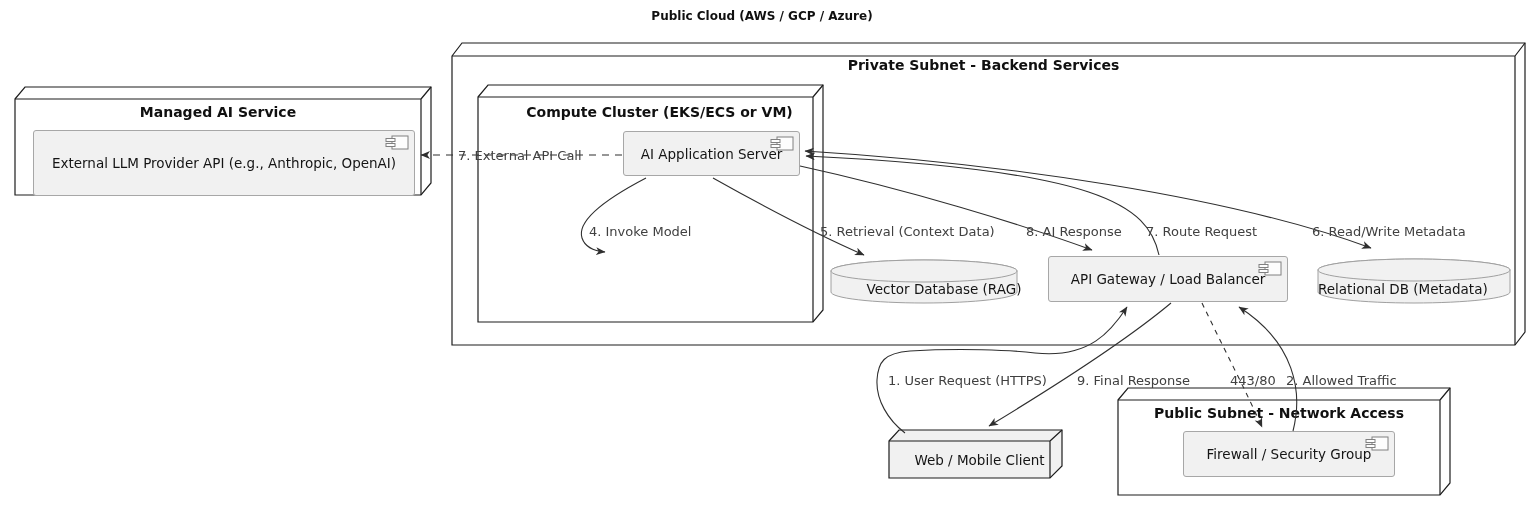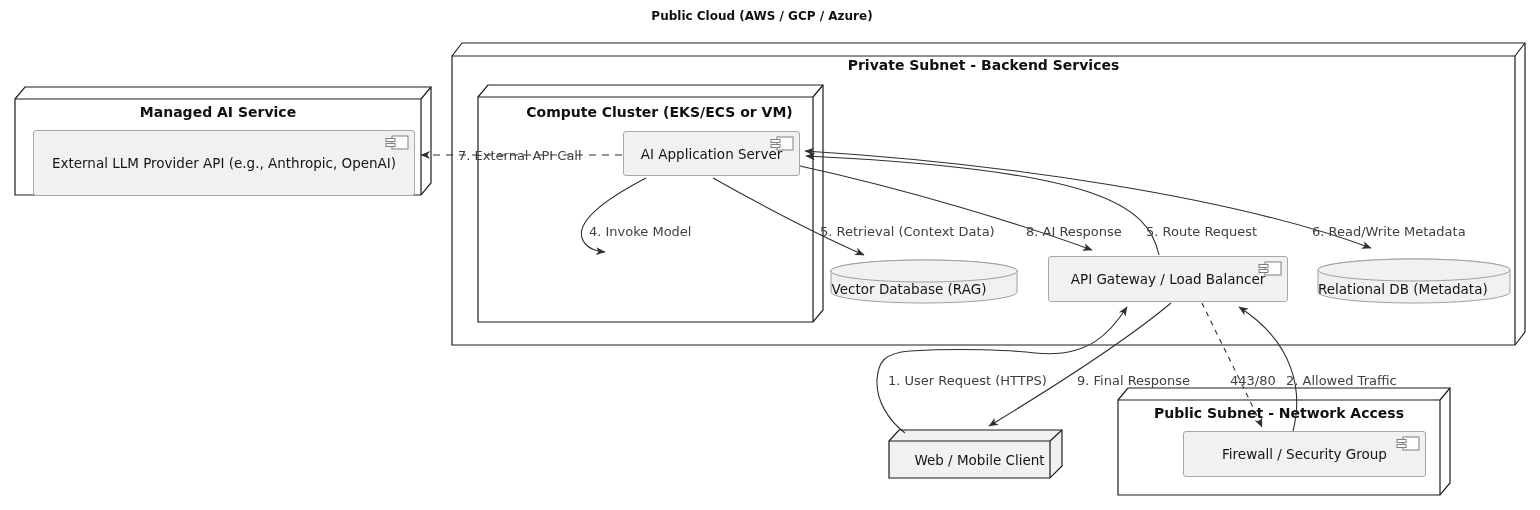--- a/index.html
+++ b/index.html
@@ -98,30 +98,30 @@
 
   <div class="component" style="left:1048px; top:256px; width:240px; height:46px;">
     <svg class="comp-icon" viewBox="0 0 24 15">
       <rect x="7" y="1" width="16" height="13" fill="#fdfdfd" stroke="#808080"></rect>
       <rect x="1" y="3.5" width="9" height="3" fill="#fdfdfd" stroke="#808080"></rect>
       <rect x="1" y="8.5" width="9" height="3" fill="#fdfdfd" stroke="#808080"></rect>
     </svg>
     <span>API Gateway / Load Balancer</span>
   </div>
 
-  <div class="component" style="left:1183px; top:431px; width:243px; height:46px;">
+  <div class="component" style="left:1183px; top:431px; width:212px; height:46px;">
     <svg class="comp-icon" viewBox="0 0 24 15">
       <rect x="7" y="1" width="16" height="13" fill="#fdfdfd" stroke="#808080"></rect>
       <rect x="1" y="3.5" width="9" height="3" fill="#fdfdfd" stroke="#808080"></rect>
       <rect x="1" y="8.5" width="9" height="3" fill="#fdfdfd" stroke="#808080"></rect>
     </svg>
     <span>Firewall / Security Group</span>
   </div>
 
-  <div class="db-label" style="left:831px;  top:281px; width:156px;">Vector Database (RAG)</div>
+  <div class="db-label" style="left:831px;  top:281px; width:156px;padding-left:35px;">Vector Database (RAG)</div>
   <div class="db-label" style="left:1318px; top:281px; width:169px;">Relational DB (Metadata)</div>
 
   <svg class="layer" width="1540" height="510" viewBox="0 0 1540 510">
     <defs>
       <marker id="arrow" markerWidth="11" markerHeight="9" refX="9" refY="4" orient="auto" markerUnits="userSpaceOnUse">
         <path d="M0,0 L9.5,4 L0,8 L2.6,4 Z" fill="#2f2f2f"></path>
       </marker>
       <marker id="arrow-rev" markerWidth="11" markerHeight="9" refX="9" refY="4" orient="auto-start-reverse" markerUnits="userSpaceOnUse">
         <path d="M0,0 L9.5,4 L0,8 L2.6,4 Z" fill="#2f2f2f"></path>
       </marker>
@@ -137,20 +137,20 @@
       <path d="M800,166 C910,190 1020,224 1092,250" marker-end="url(#arrow)"></path>
       <path d="M1171,303 C1122,344 1032,400 989,426" marker-end="url(#arrow)"></path>
       <path stroke-dasharray="5,5" d="M1202,303 C1222,345 1247,393 1262,427" marker-end="url(#arrow)"></path>
     </g>
   </svg>
 
   <div class="edge-label" style="left:458px;  top:135px;">7. External API Call</div>
   <div class="edge-label" style="left:589px;  top:211px;">4. Invoke Model</div>
   <div class="edge-label" style="left:820px;  top:211px;">5. Retrieval (Context Data)</div>
   <div class="edge-label" style="left:1026px; top:211px;">8. AI Response</div>
-  <div class="edge-label" style="left:1146px; top:211px;">5. Route Request</div>
+  <div class="edge-label" style="left:1146px; top:211px;">7. Route Request</div>
   <div class="edge-label" style="left:1312px; top:211px;">6. Read/Write Metadata</div>
   <div class="edge-label" style="left:888px;  top:360px;">1. User Request (HTTPS)</div>
   <div class="edge-label" style="left:1077px; top:360px;">9. Final Response</div>
   <div class="edge-label" style="left:1230px; top:360px;">443/80</div>
   <div class="edge-label" style="left:1286px; top:360px;">2. Allowed Traffic</div>
 
 </div>
 
 </body></html>

